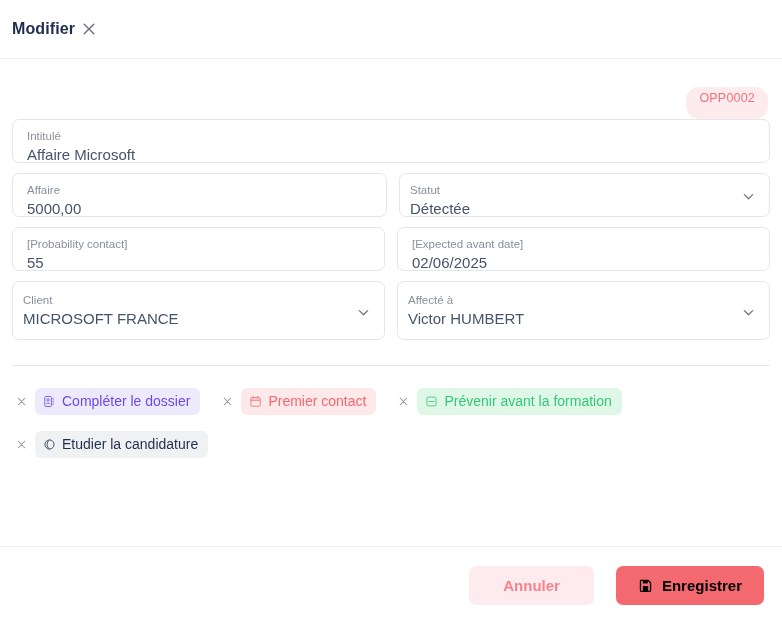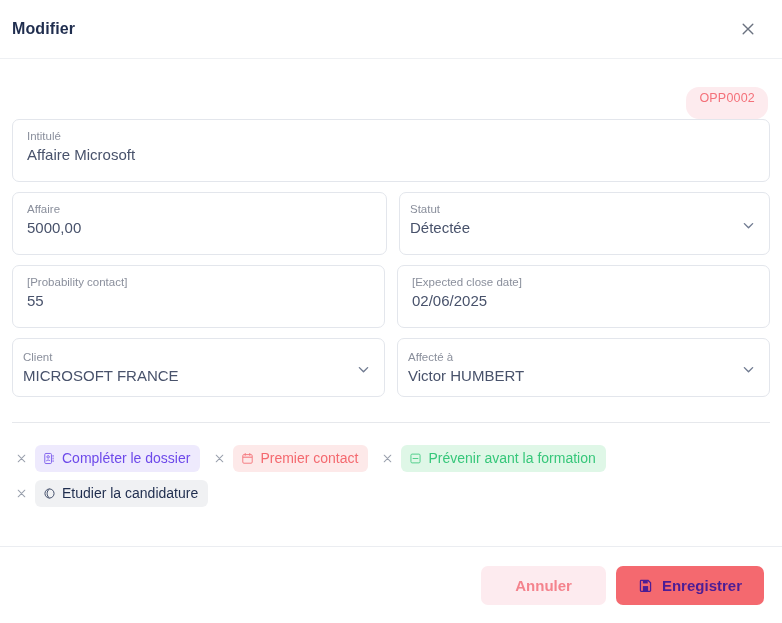--- a/index.html
+++ b/index.html
@@ -20,21 +20,20 @@
     flex-direction: column;
     overflow: hidden;
   }
 
   
   .modal-header {
     height: 59px;
     min-height: 59px;
     display: flex;
     align-items: center;
-    justify-content: space-between;
     padding: 0 20px 0 12px;
     border-bottom: 1px solid #eef0f3;
   }
   .modal-title {
     font-size: 16px;
     font-weight: bold;
     color: #1f2d4e;
     letter-spacing: 0.1px;
   }
   .close-btn {
@@ -79,21 +78,21 @@
     margin-bottom: 10px;
   }
   .field-row .field { flex: 1; min-width: 0; }
 
   .field {
     position: relative;
     border: 1px solid #e3e6ec;
     border-radius: 7px;
     background: #fff;
     padding: 9px 14px 9px 14px;
-    height: 63px;
+    height: 44px;
   }
   .field.tall { height: 59px; padding-top: 11px; }
   .field-label {
     display: block;
     font-size: 11.5px;
     color: #8a8f9c;
     line-height: 1.25;
     margin-bottom: 2px;
     white-space: nowrap;
     overflow: hidden;
@@ -126,21 +125,21 @@
     background: #e6e8ec;
     margin: 25px 0 0 0;
   }
 
   
   .tags {
     padding-top: 22px;
     display: flex;
     flex-wrap: wrap;
     align-items: flex-start;
-    gap: 0px;
+    gap: 8px;
   }
   .tag-wrap {
     display: flex;
     align-items: center;
     margin-right: 10px;
     margin-bottom: 8px;
   }
   .tag-remove {
     width: 18px; height: 18px;
     display: flex; align-items: center; justify-content: center;
@@ -165,21 +164,21 @@
   .tag .tag-icon svg { display: block; }
 
   
   .modal-footer {
     border-top: 1px solid #ebedf1;
     height: 77px;
     min-height: 77px;
     display: flex;
     align-items: center;
     justify-content: flex-end;
-    gap: 10px;
+    gap: 22px;
     padding: 0 18px 0 0;
   }
   .btn {
     border: none;
     border-radius: 7px;
     font-size: 15px;
     font-weight: bold;
     cursor: pointer;
     display: inline-flex;
     align-items: center;
@@ -187,21 +186,21 @@
     gap: 9px;
     font-family: "Liberation Sans", sans-serif;
   }
   .btn-cancel {
     background: #fdebef;
     color: #f4838d;
     padding: 11px 34px;
   }
   .btn-save {
     background: #f4696f;
-    color: #4c1d95;
+    color: #000000;
     padding: 11px 22px;
   }
   .btn-save svg { display: block; }
 </style>
 </head>
 <body>
 
 <div class="modal">
 
   <div class="modal-header">
@@ -241,21 +240,21 @@
         </span>
       </div>
     </div>
 
     <div class="field-row">
       <div class="field">
         <span class="field-label">[Probability contact]</span>
         <span class="field-value">55</span>
       </div>
       <div class="field">
-        <span class="field-label">[Expected close date]</span>
+        <span class="field-label">[Expected avant date]</span>
         <span class="field-value">02/06/2025</span>
       </div>
     </div>
 
     <div class="field-row">
       <div class="field select tall">
         <span class="field-label">Client</span>
         <span class="field-value">MICROSOFT FRANCE</span>
         <span class="chev">
           <svg width="15" height="15" viewBox="0 0 16 16" fill="none" stroke="currentColor" stroke-width="1.5" stroke-linecap="round" stroke-linejoin="round">

